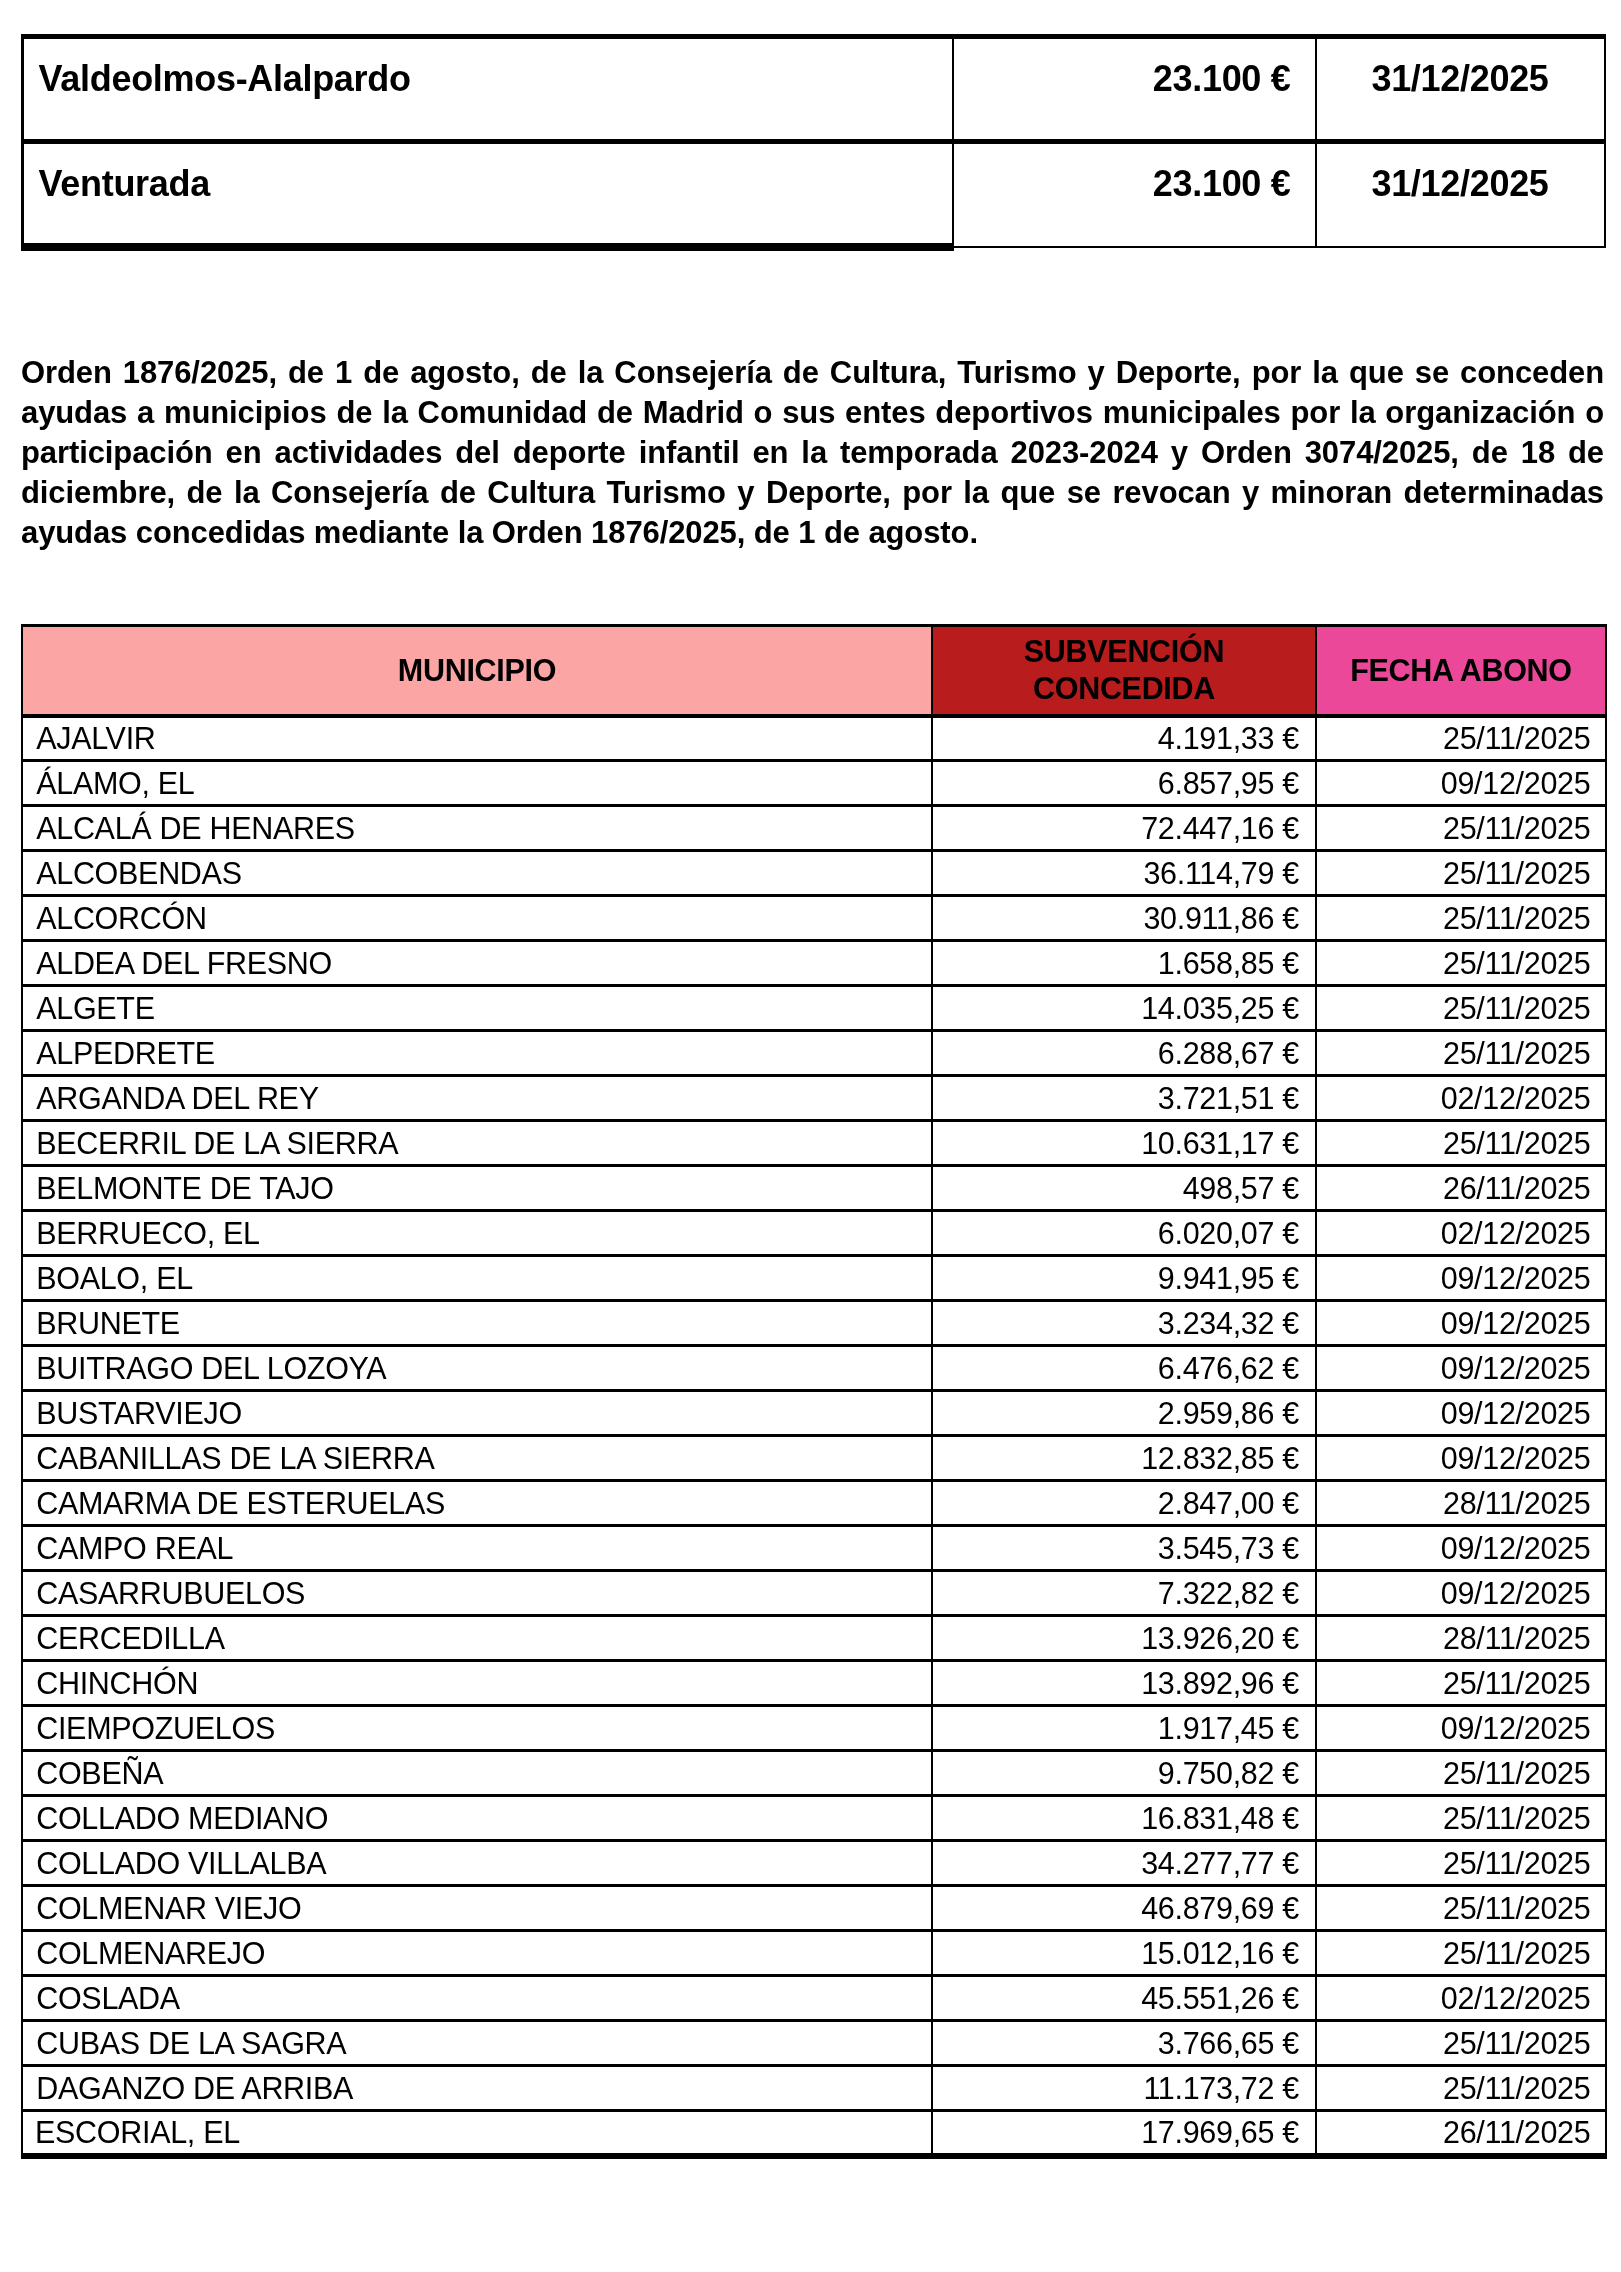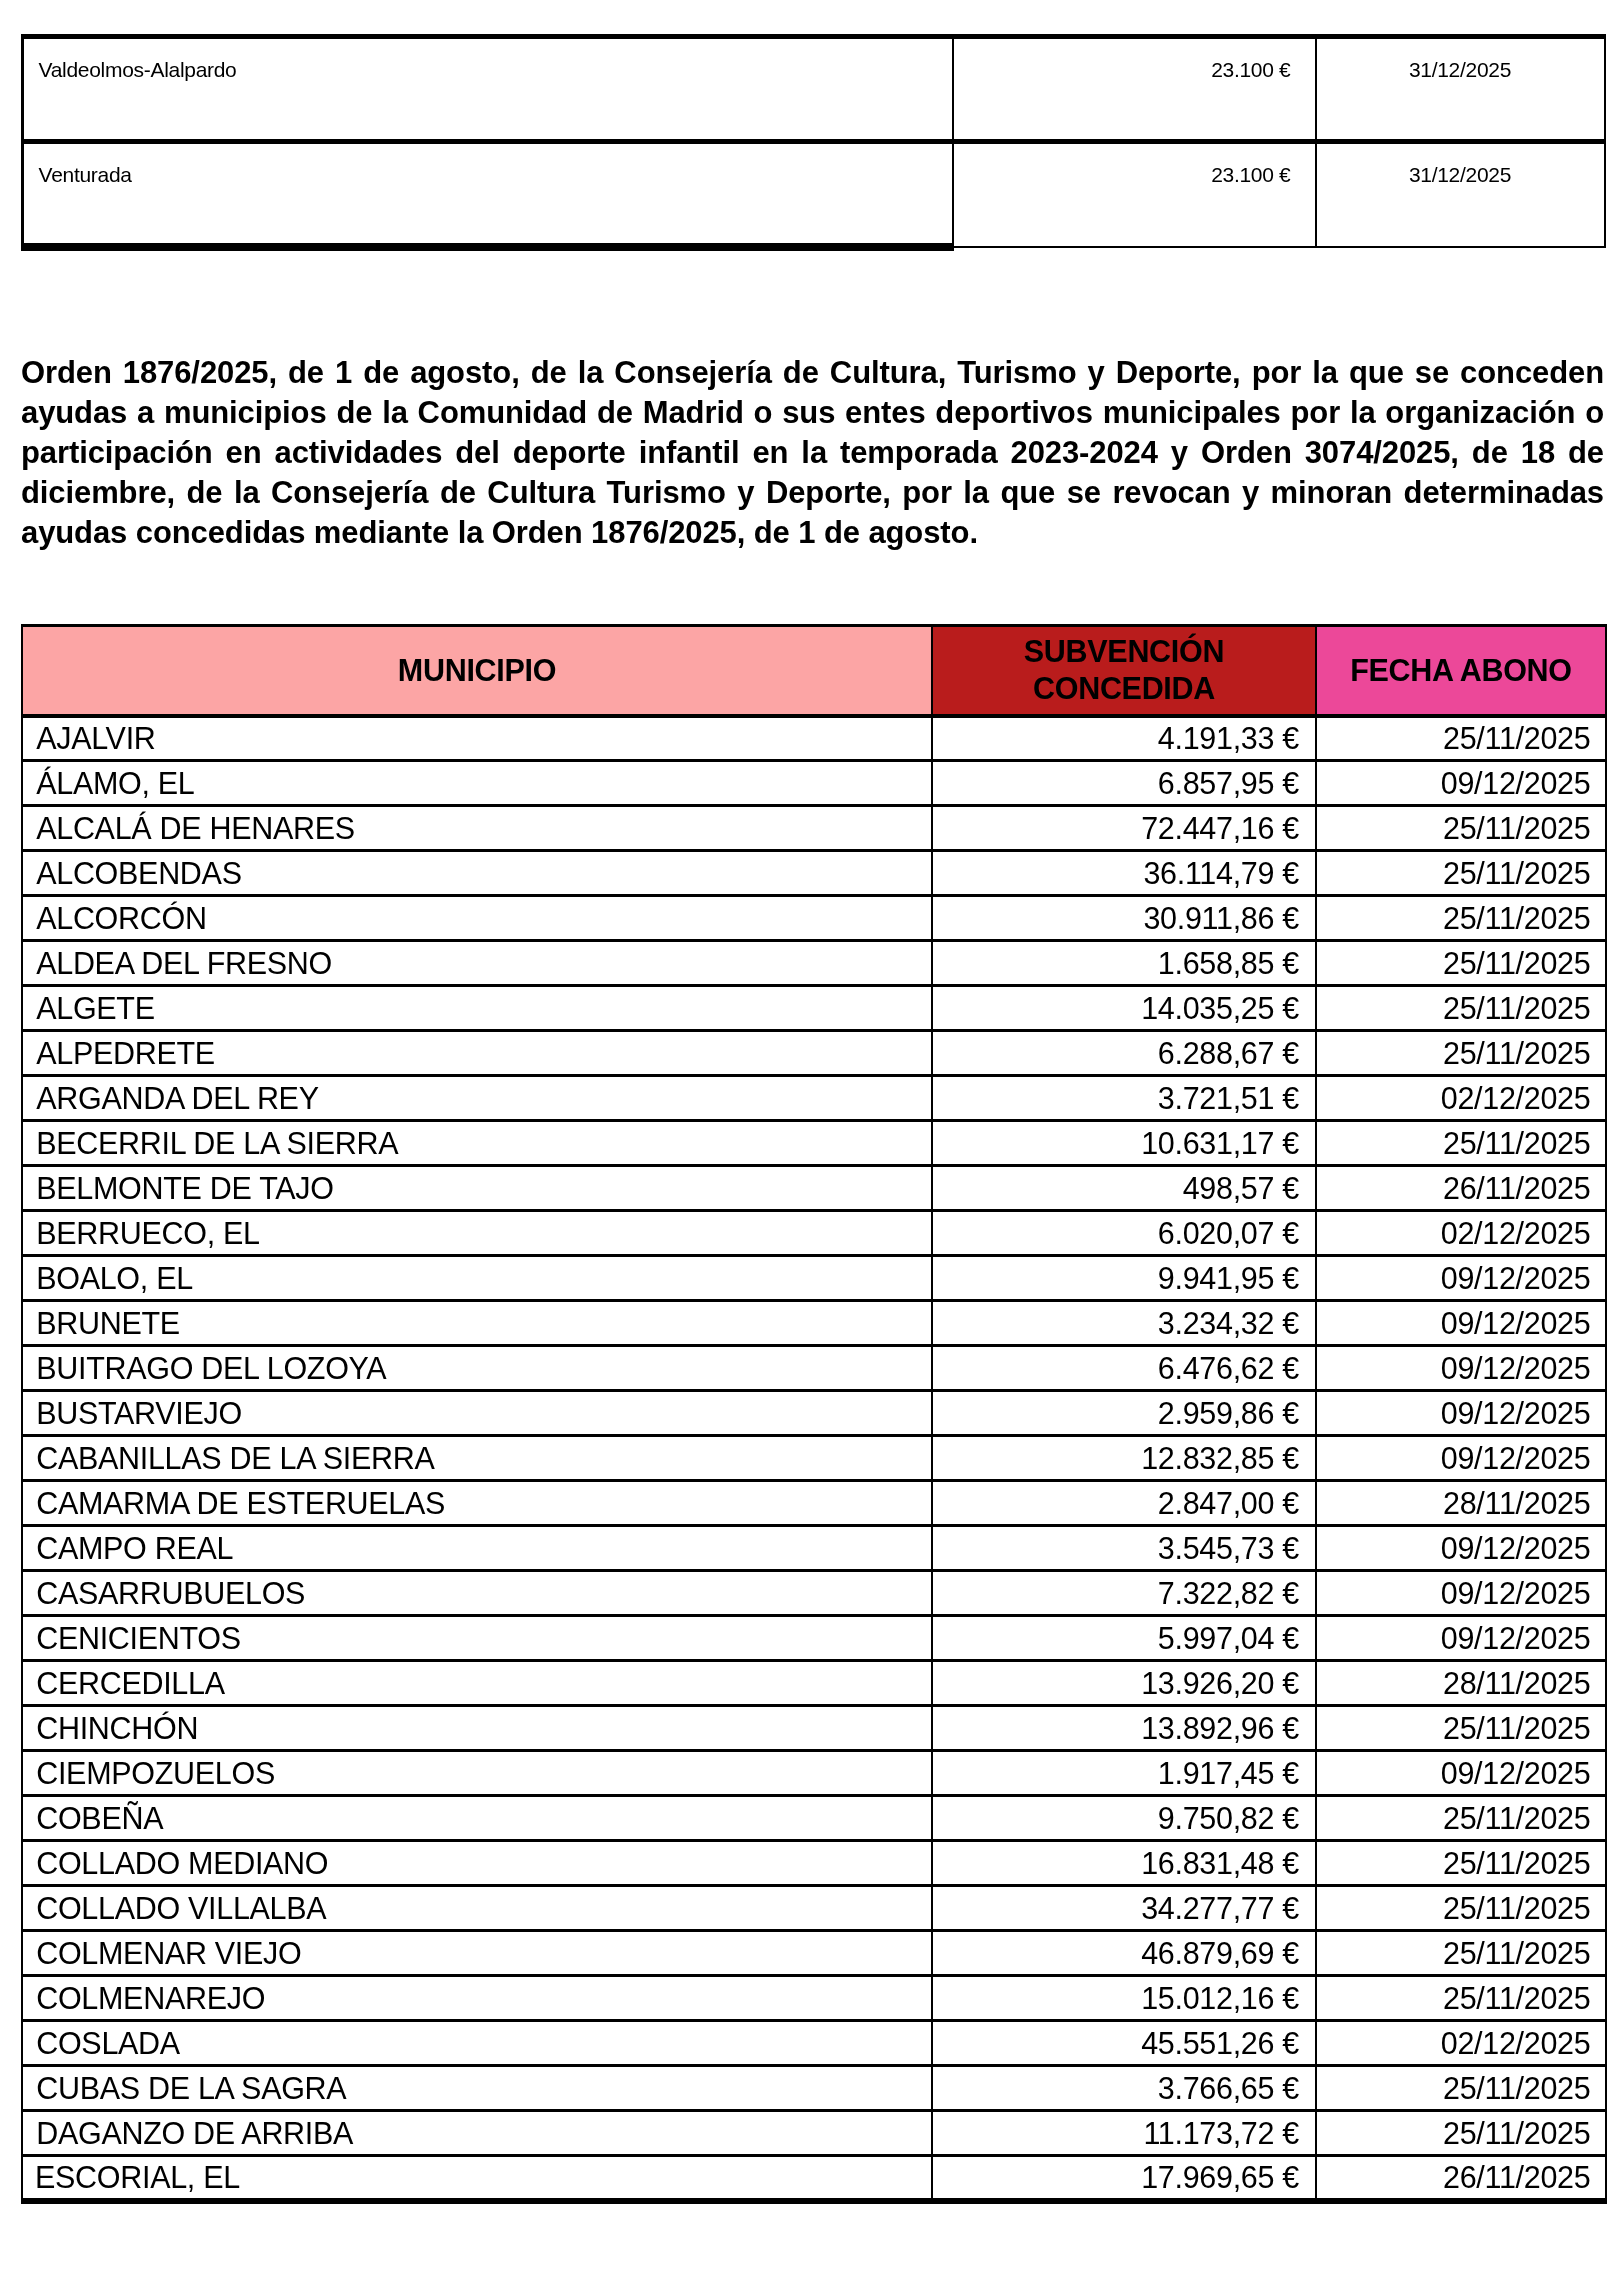--- a/index.html
+++ b/index.html
@@ -22,25 +22,26 @@
     position: absolute;
     left: 21px;
     top: 34px;
     width: 1583px;
     border-collapse: collapse;
     table-layout: fixed;
   }
   .cont-table td {
     border: 2px solid #000;
     vertical-align: top;
-    font-size: 21px;
+    font-size: 36px;
     letter-spacing: -0.3px;
     padding-top: 18.5px;
     overflow: hidden;
     white-space: nowrap;
+    font-weight: bold;
   }
   .cont-table td:first-child { border-left-width: 3.3px; }
   .cont-table tr { height: 105px; }
   .cont-table tr:first-child td { border-top-width: 5.3px; border-bottom-width: 5.3px; }
   .cont-table tr:last-child td { border-bottom-width: 2px; }
   .cont-table tr:last-child td.ct-mun { border-bottom-width: 8px; }
   .ct-mun { text-align: left;  padding-left: 14.6px; }
   .ct-amt { text-align: right; padding-right: 24px; }
   .ct-dat { text-align: center; }
 
@@ -231,25 +232,20 @@
     <td class="mt-mun">CAMPO REAL</td>
     <td class="mt-amt">3.545,73 €</td>
     <td class="mt-dat">09/12/2025</td>
   </tr>
         <tr>
     <td class="mt-mun">CASARRUBUELOS</td>
     <td class="mt-amt">7.322,82 €</td>
     <td class="mt-dat">09/12/2025</td>
   </tr>
         <tr>
-    <td class="mt-mun">CENICIENTOS</td>
-    <td class="mt-amt">5.997,04 €</td>
-    <td class="mt-dat">09/12/2025</td>
-  </tr>
-        <tr>
     <td class="mt-mun">CERCEDILLA</td>
     <td class="mt-amt">13.926,20 €</td>
     <td class="mt-dat">28/11/2025</td>
   </tr>
         <tr>
     <td class="mt-mun">CHINCHÓN</td>
     <td class="mt-amt">13.892,96 €</td>
     <td class="mt-dat">25/11/2025</td>
   </tr>
         <tr>

